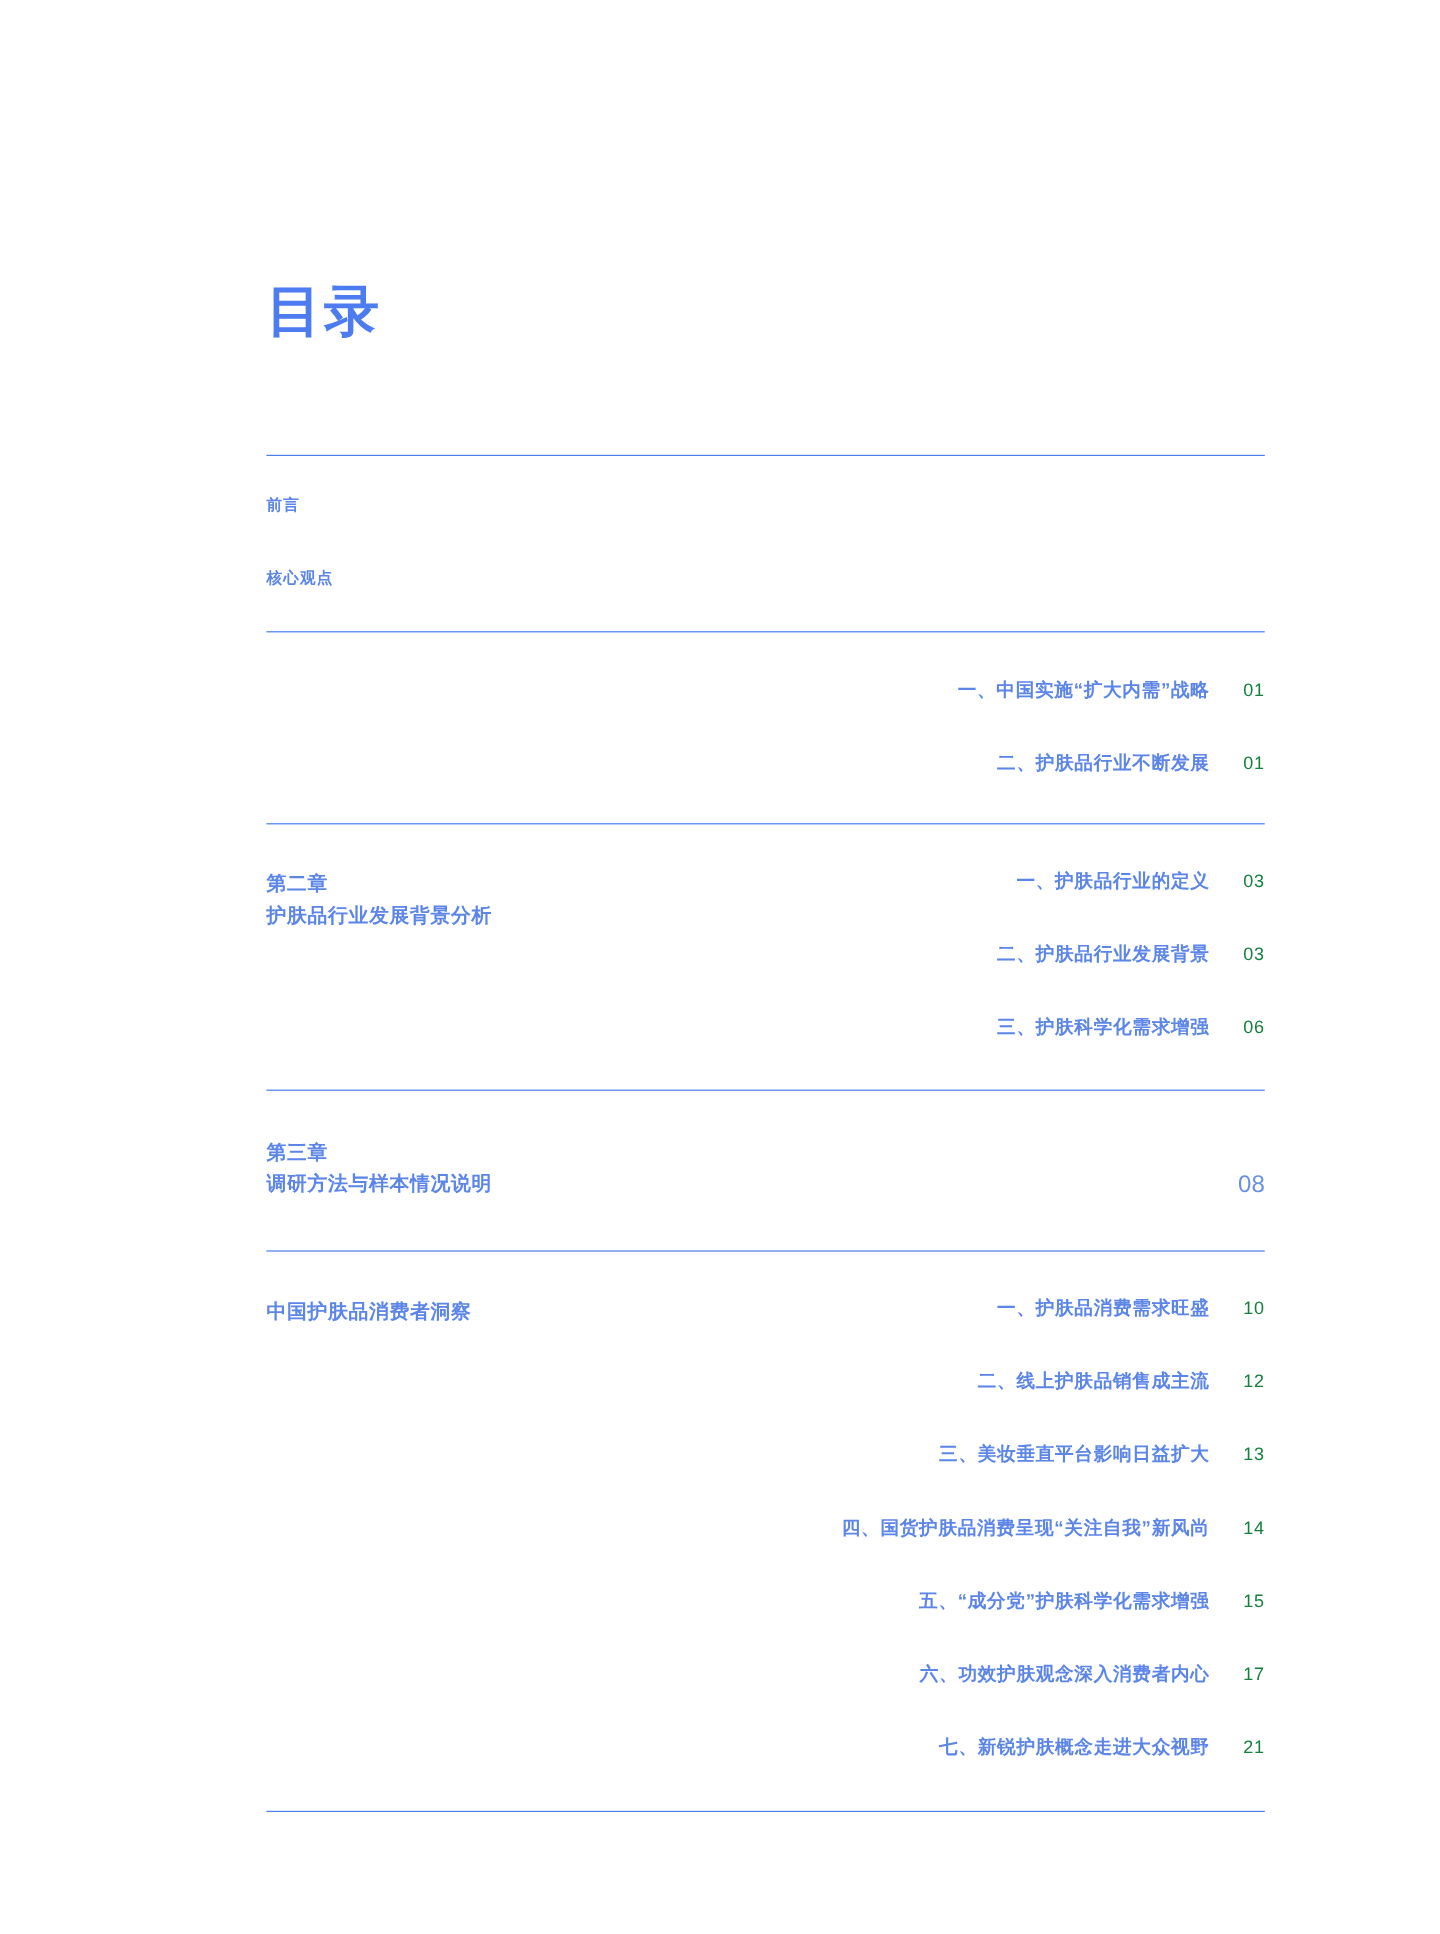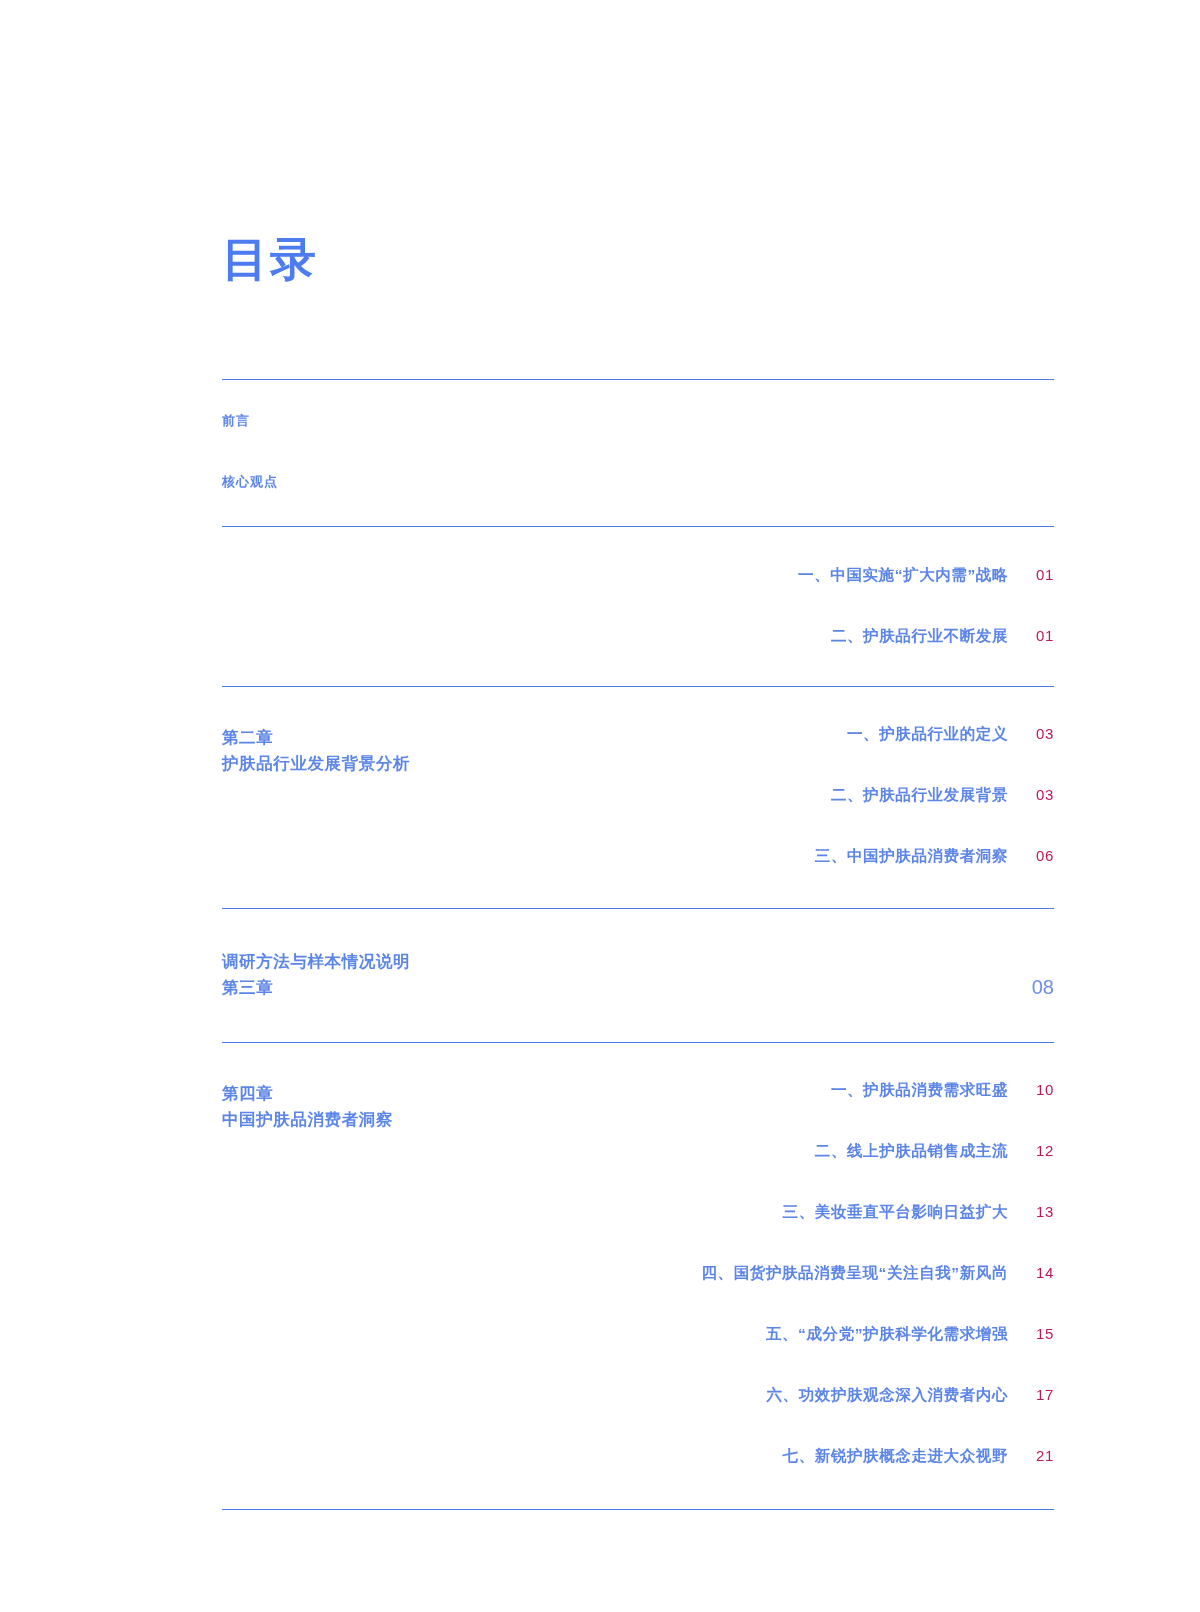--- a/index.html
+++ b/index.html
@@ -76,21 +76,21 @@
     font-weight: bold;
     color: #5c85e8;
     letter-spacing: 0.6px;
   }
   .entry .etext {
     white-space: nowrap;
   }
   .entry .epage {
     font-weight: normal;
     font-size: 15px;
-    color: #be185d;
+    color: #15803d;
     margin-left: 20px;
     min-width: 26px;
     text-align: right;
   }
   
   .sp-top-rule1 { margin-top: 92px; }
   .sp-front1 { margin-top: 34px; }
   .sp-front2 { margin-top: 48px; }
   .sp-rule2 { margin-top: 38px; }
   .sp-sec1 { margin-top: 38px; }
@@ -155,43 +155,42 @@
       <div class="section-right">
         <div class="entry">
           <span class="etext">一、护肤品行业的定义</span>
           <span class="epage">03</span>
         </div>
         <div class="entry">
           <span class="etext">二、护肤品行业发展背景</span>
           <span class="epage">03</span>
         </div>
         <div class="entry">
-          <span class="etext">三、中国护肤品消费者洞察</span>
+          <span class="etext">三、护肤科学化需求增强</span>
           <span class="epage">06</span>
         </div>
       </div>
     </div>
 
     <div class="rule sp-rule4"></div>
 
     <div class="section sp-sec3">
       <div class="sec3-row">
         <div class="section-left">
+          <div>第三章</div>
           <div>调研方法与样本情况说明</div>
-          <div>第三章</div>
         </div>
         <div class="sec3-page">08</div>
       </div>
     </div>
 
     <div class="rule sp-rule5"></div>
 
     <div class="section sp-sec4">
       <div class="section-left">
-        <div>第四章</div>
         <div>中国护肤品消费者洞察</div>
       </div>
       <div class="section-right">
         <div class="entry">
           <span class="etext">一、护肤品消费需求旺盛</span>
           <span class="epage">10</span>
         </div>
         <div class="entry">
           <span class="etext">二、线上护肤品销售成主流</span>
           <span class="epage">12</span>

